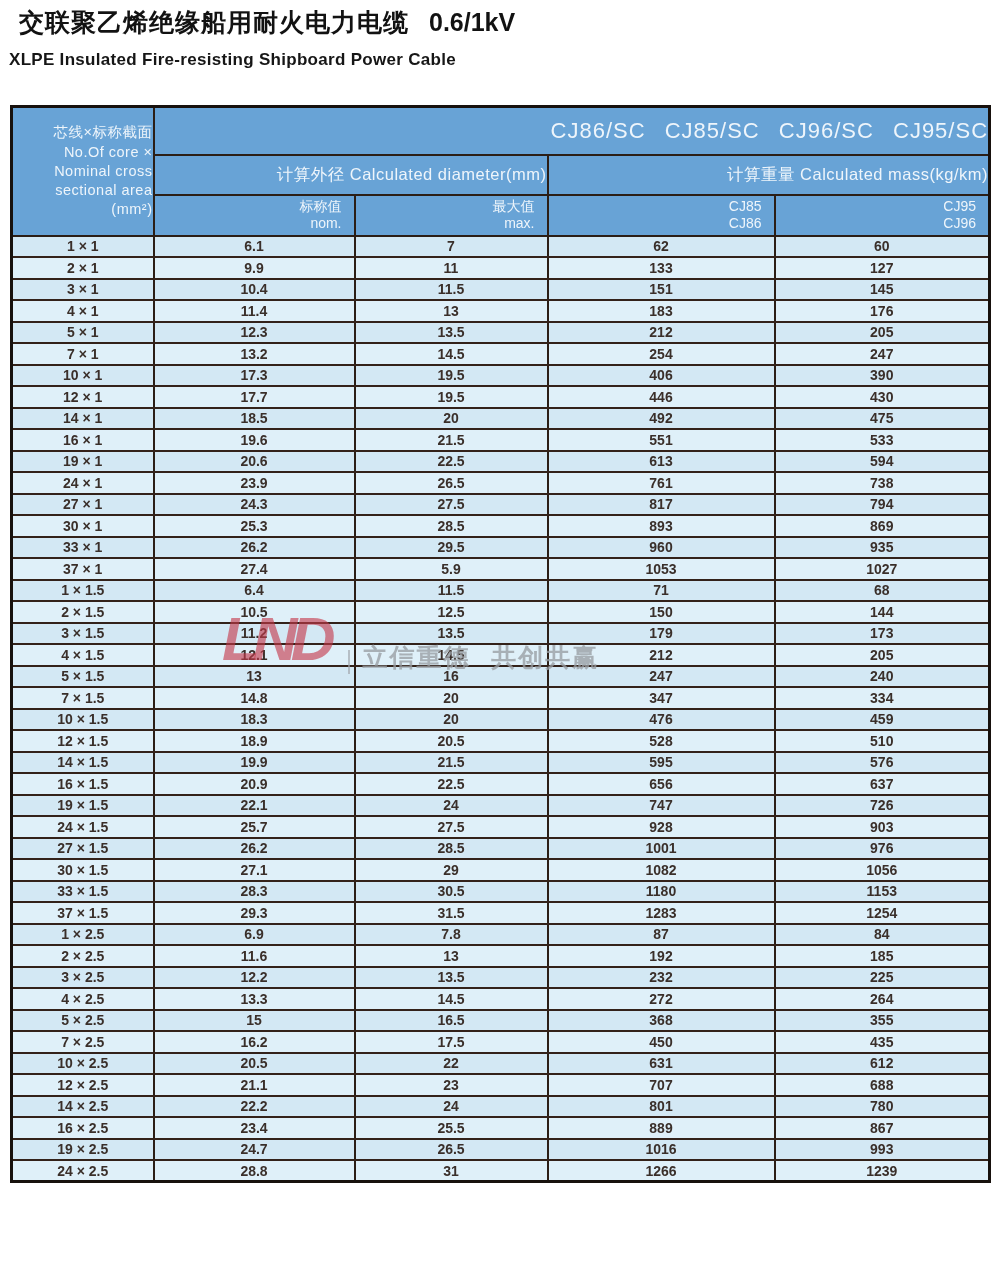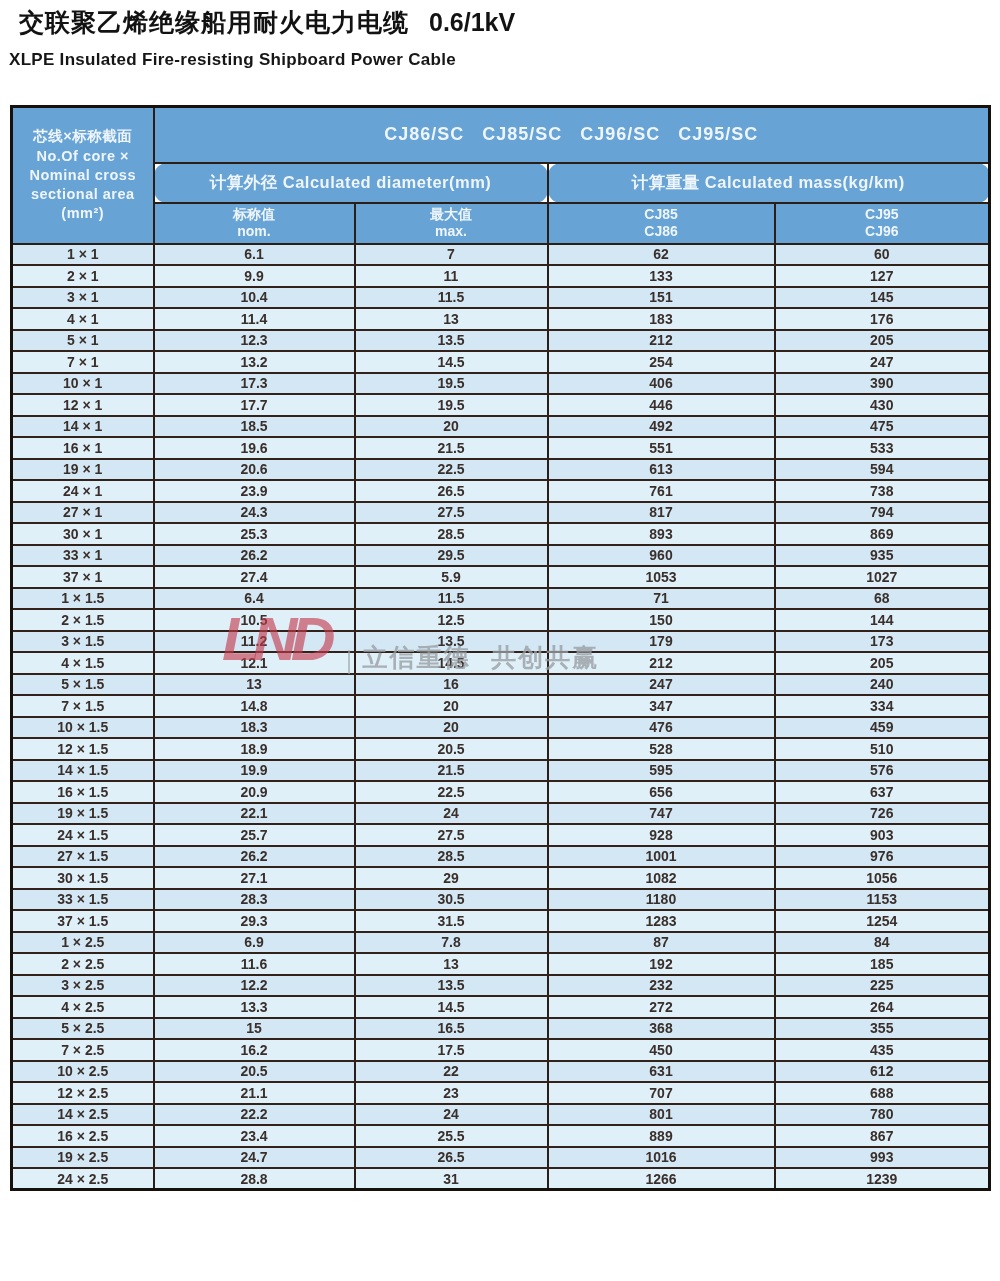--- a/index.html
+++ b/index.html
@@ -33,26 +33,27 @@
   }
   .spec th, .spec td {
     border: 2px solid #2b1e16;
     text-align: center;
     vertical-align: middle;
     padding: 0;
   }
   .spec thead th {
     background: #68a3d6;
     color: #eef5fb;
-    font-weight: bold;
+    font-weight: normal;
+    text-align: right;
   }
   th.corner { font-size: 14.5px; line-height: 1.32; letter-spacing: 0.5px; }
-  th.models { height: 56px; font-size: 18px; letter-spacing: 1px; word-spacing: 12px; }
-  tr.hdr2 th { height: 40px; font-size: 16.5px; letter-spacing: 0.5px; border-radius: 13px; }
-  tr.hdr3 th { height: 37px; font-size: 14px; line-height: 1.25; padding: 2px 0; }
+  th.models { height: 48px; font-size: 22px; letter-spacing: 1px; word-spacing: 12px; }
+  tr.hdr2 th { height: 40px; font-size: 16.5px; letter-spacing: 0.5px; }
+  tr.hdr3 th { height: 37px; font-size: 14px; line-height: 1.25; padding: 2px 12px; }
   .spec tbody td {
     height: 21.5px;
     background: #d7eaf6;
     font-size: 14px;
     font-weight: bold;
     color: #3a2f2a;
     line-height: 1;
     border-top-color: #33221a;
     border-bottom-color: #33221a;
   }

